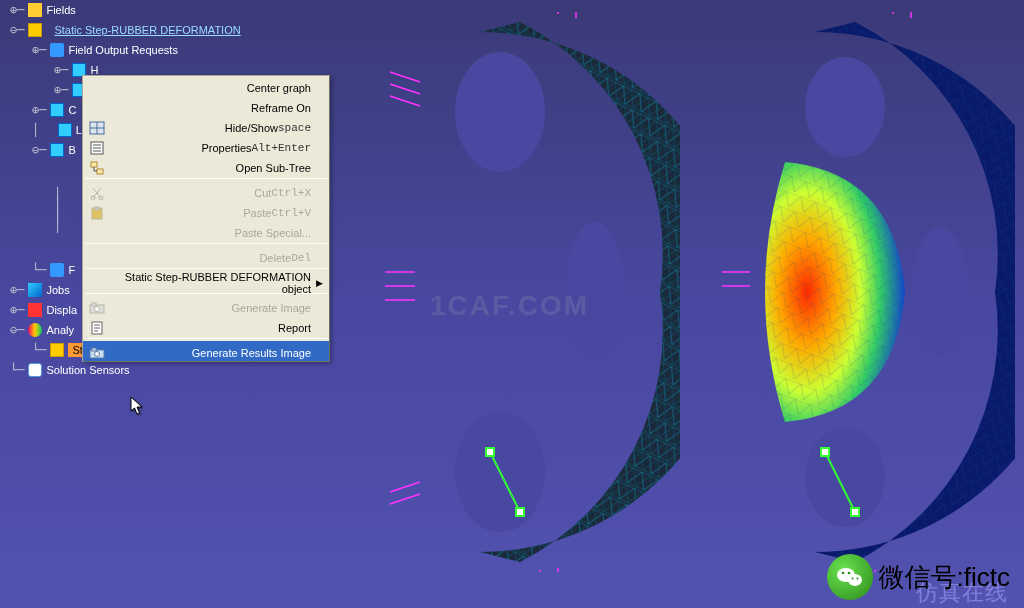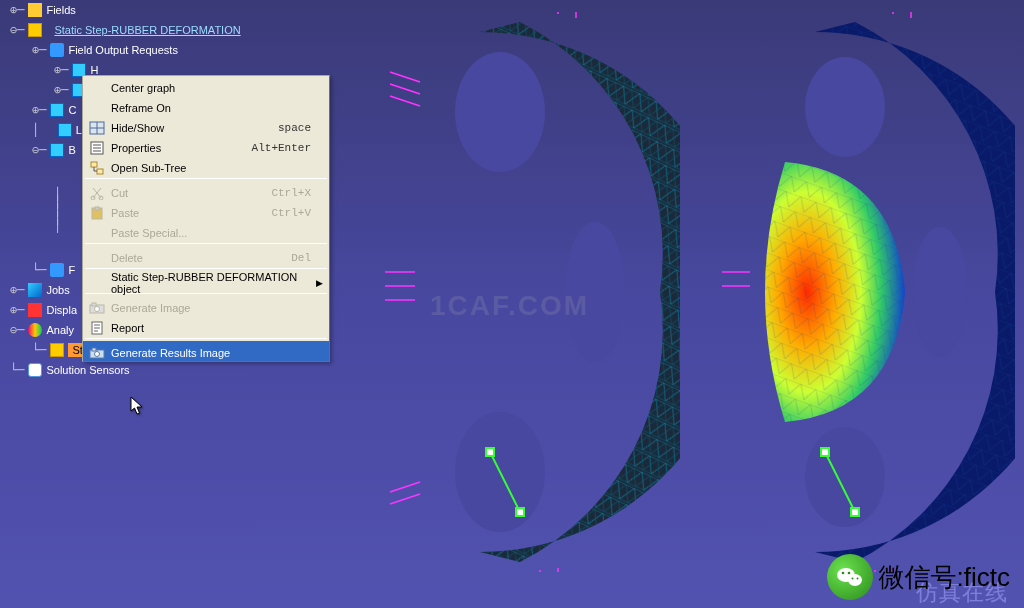--- a/index.html
+++ b/index.html
@@ -58,20 +58,21 @@
     border: 1px solid #aca899; border-right-color:#716f64; border-bottom-color:#716f64;
     box-shadow: 2px 2px 4px rgba(0,0,0,0.3);
     z-index: 100;
     color: #000;
   }
   .ctx-row {
     display: flex; align-items: center;
     height: 20px;
     padding: 4px 18px 0 4px;
     position: relative;
+    text-align: right;
   }
   .ctx-row.hover {
     background: #316ac5; color: #fff;
   }
   .ctx-icon {
     width: 20px; height: 16px;
     display: inline-flex; align-items:center; justify-content:center;
     margin-right: 4px;
     font-size: 11px;
   }

